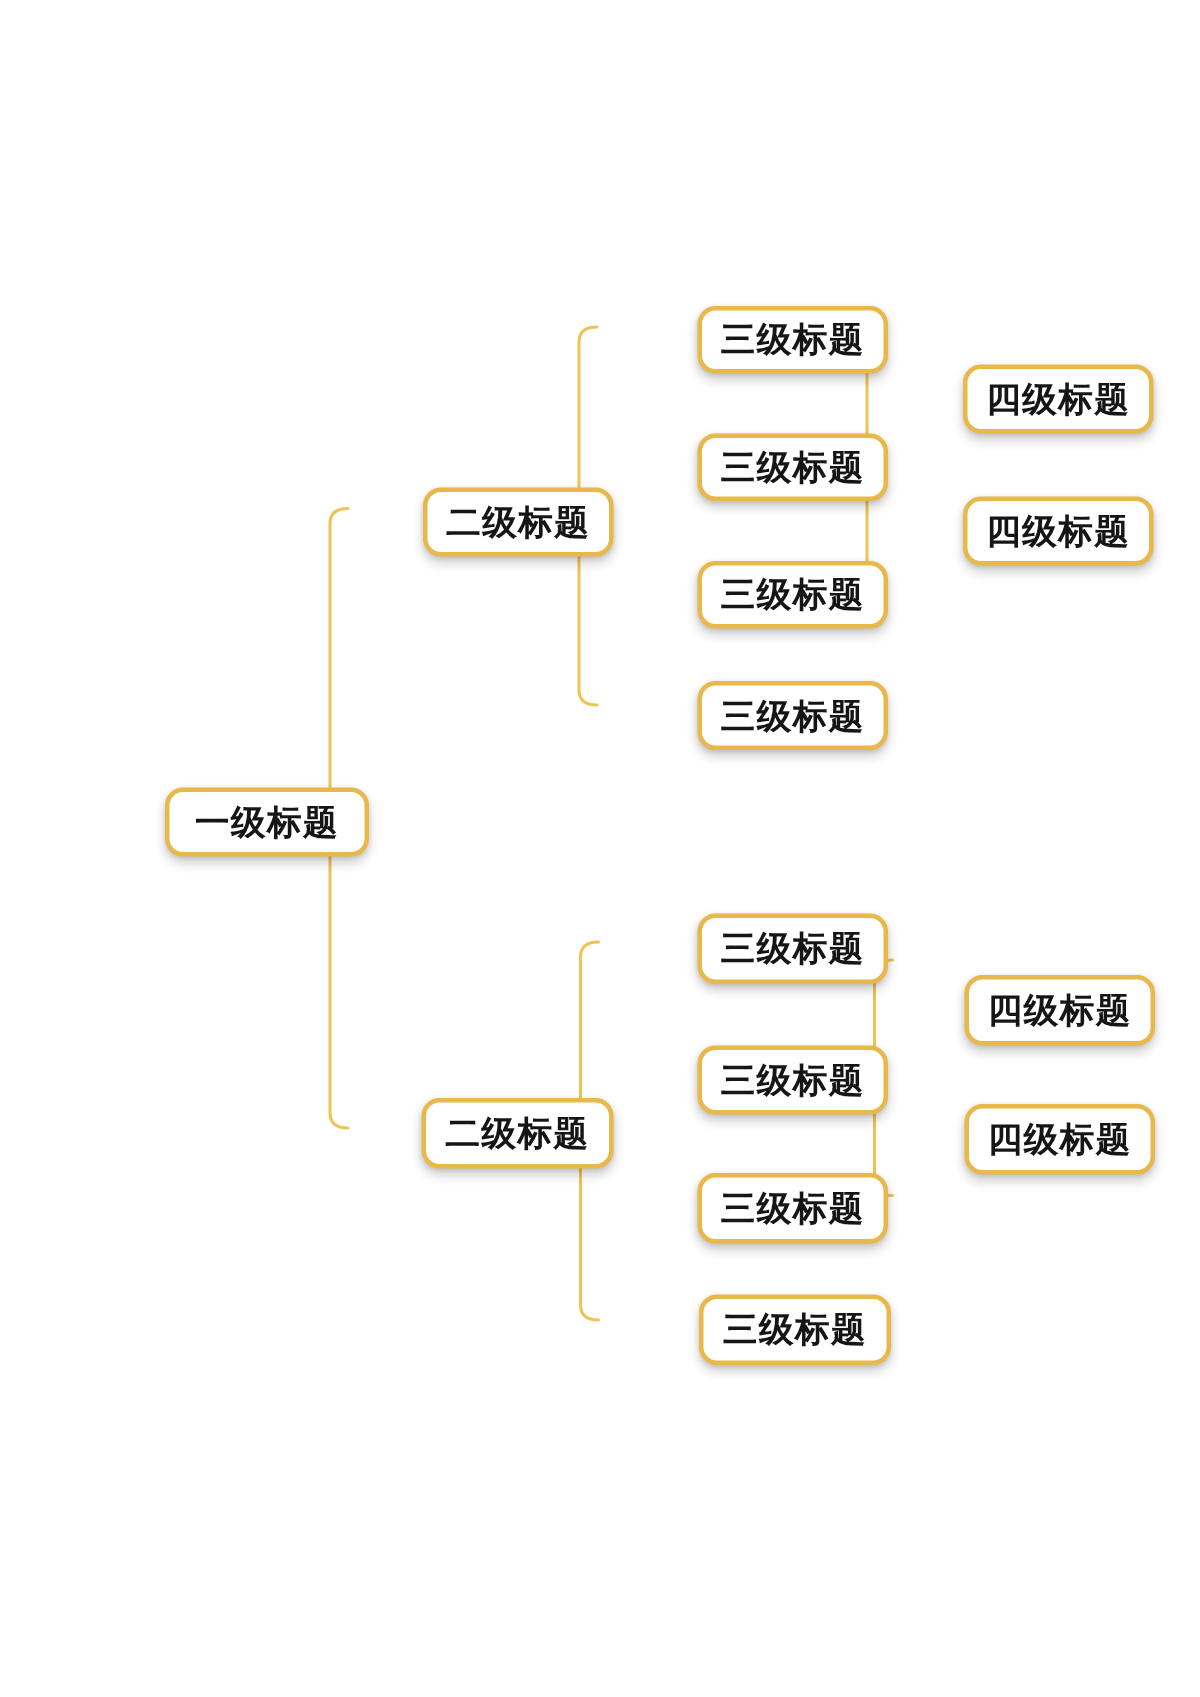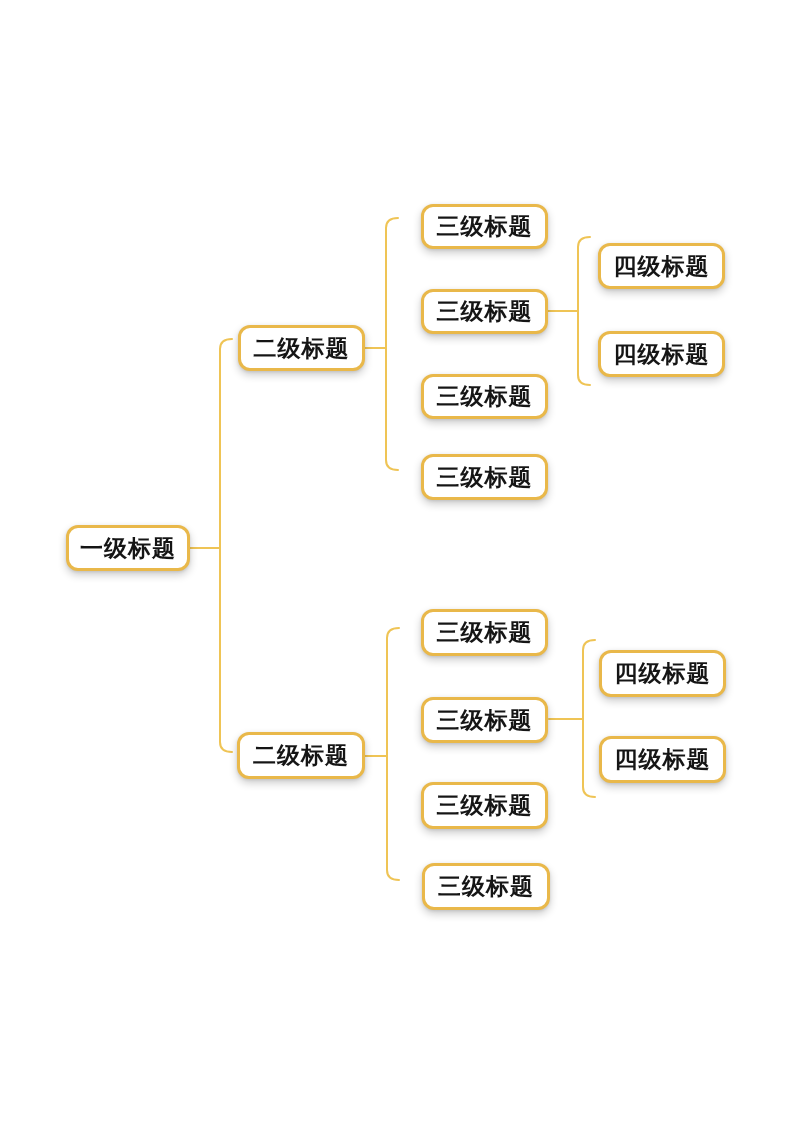--- a/index.html
+++ b/index.html
@@ -36,20 +36,21 @@
     display: flex;
     align-items: center;
     justify-content: center;
     font-weight: 900;
     font-size: 23px;
     color: #151515;
     letter-spacing: 1px;
     white-space: nowrap;
     box-sizing: border-box;
     cursor: default;
+    margin-left: 44px;
   }
 </style>
 </head>
 <body>
 
 <div class="canvas">
 
   <svg class="connectors" width="800" height="1131" viewBox="0 0 800 1131">
 
     <path d="M 190 548 H 220"></path>
@@ -61,21 +62,21 @@
     <path d="M 365 756 H 387"></path>
     <path d="M 399 628 Q 387 628 387 638 L 387 870 Q 387 880 399 880"></path>
 
     <path d="M 548 311 H 578"></path>
     <path d="M 590 237 Q 578 237 578 247 L 578 375 Q 578 385 590 385"></path>
 
     <path d="M 549 719 H 583"></path>
     <path d="M 595 640 Q 583 640 583 650 L 583 787 Q 583 797 595 797"></path>
   </svg>
 
-  <div class="node" style="left:66px; top:525px; width:124px; height:46px;">一级标题</div>
+  <div class="node" style="left:66px; top:525px; width:136px; height:46px;">一级标题</div>
 
   <div class="node" style="left:238px; top:325px; width:127px; height:46px;">二级标题</div>
   <div class="node" style="left:237px; top:732px; width:128px; height:47px;">二级标题</div>
 
   <div class="node" style="left:421px; top:204px; width:127px; height:45px;">三级标题</div>
   <div class="node" style="left:421px; top:289px; width:127px; height:45px;">三级标题</div>
   <div class="node" style="left:421px; top:374px; width:127px; height:45px;">三级标题</div>
   <div class="node" style="left:421px; top:454px; width:127px; height:46px;">三级标题</div>
 
   <div class="node" style="left:598px; top:243px; width:127px; height:46px;">四级标题</div>

